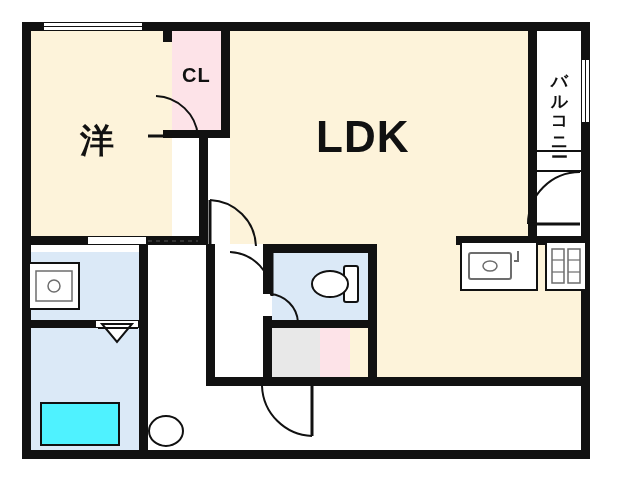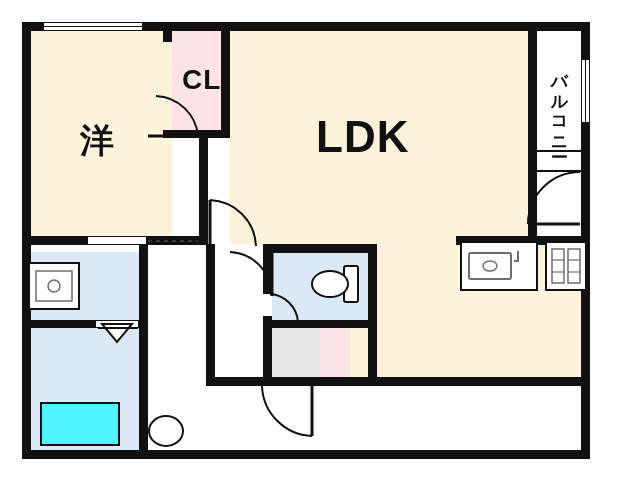--- a/index.html
+++ b/index.html
@@ -153,17 +153,17 @@
   <svg class="abs" style="left:524px;top:168px;width:58px;height:58px;" viewBox="0 0 58 58">
     <path d="M4 56 A52 52 0 0 1 56 4" fill="none" stroke="#111" stroke-width="2"></path>
     <line x1="4" y1="56" x2="56" y2="56" stroke="#111" stroke-width="3"></line>
   </svg>
 
   <svg class="abs" style="left:96px;top:326px;width:44px;height:20px;" viewBox="0 0 44 20">
     <line x1="2" y1="2" x2="42" y2="2" stroke="#111" stroke-width="2"></line>
   </svg>
 
   <div class="label" style="left:80px;top:118px;font-size:34px;">洋</div>
-  <div class="label" style="left:182px;top:64px;font-size:28px;">CL</div>
+  <div class="label" style="left:182px;top:64px;font-size:20px;">CL</div>
   <div class="label" style="left:316px;top:112px;font-size:44px;text-align:right;">LDK</div>
   <div class="label" style="left:548px;top:62px;font-size:17px;writing-mode:vertical-rl;text-orientation:upright;letter-spacing:2px;">バルコニー</div>
 
 </div>
 
 </body></html>

